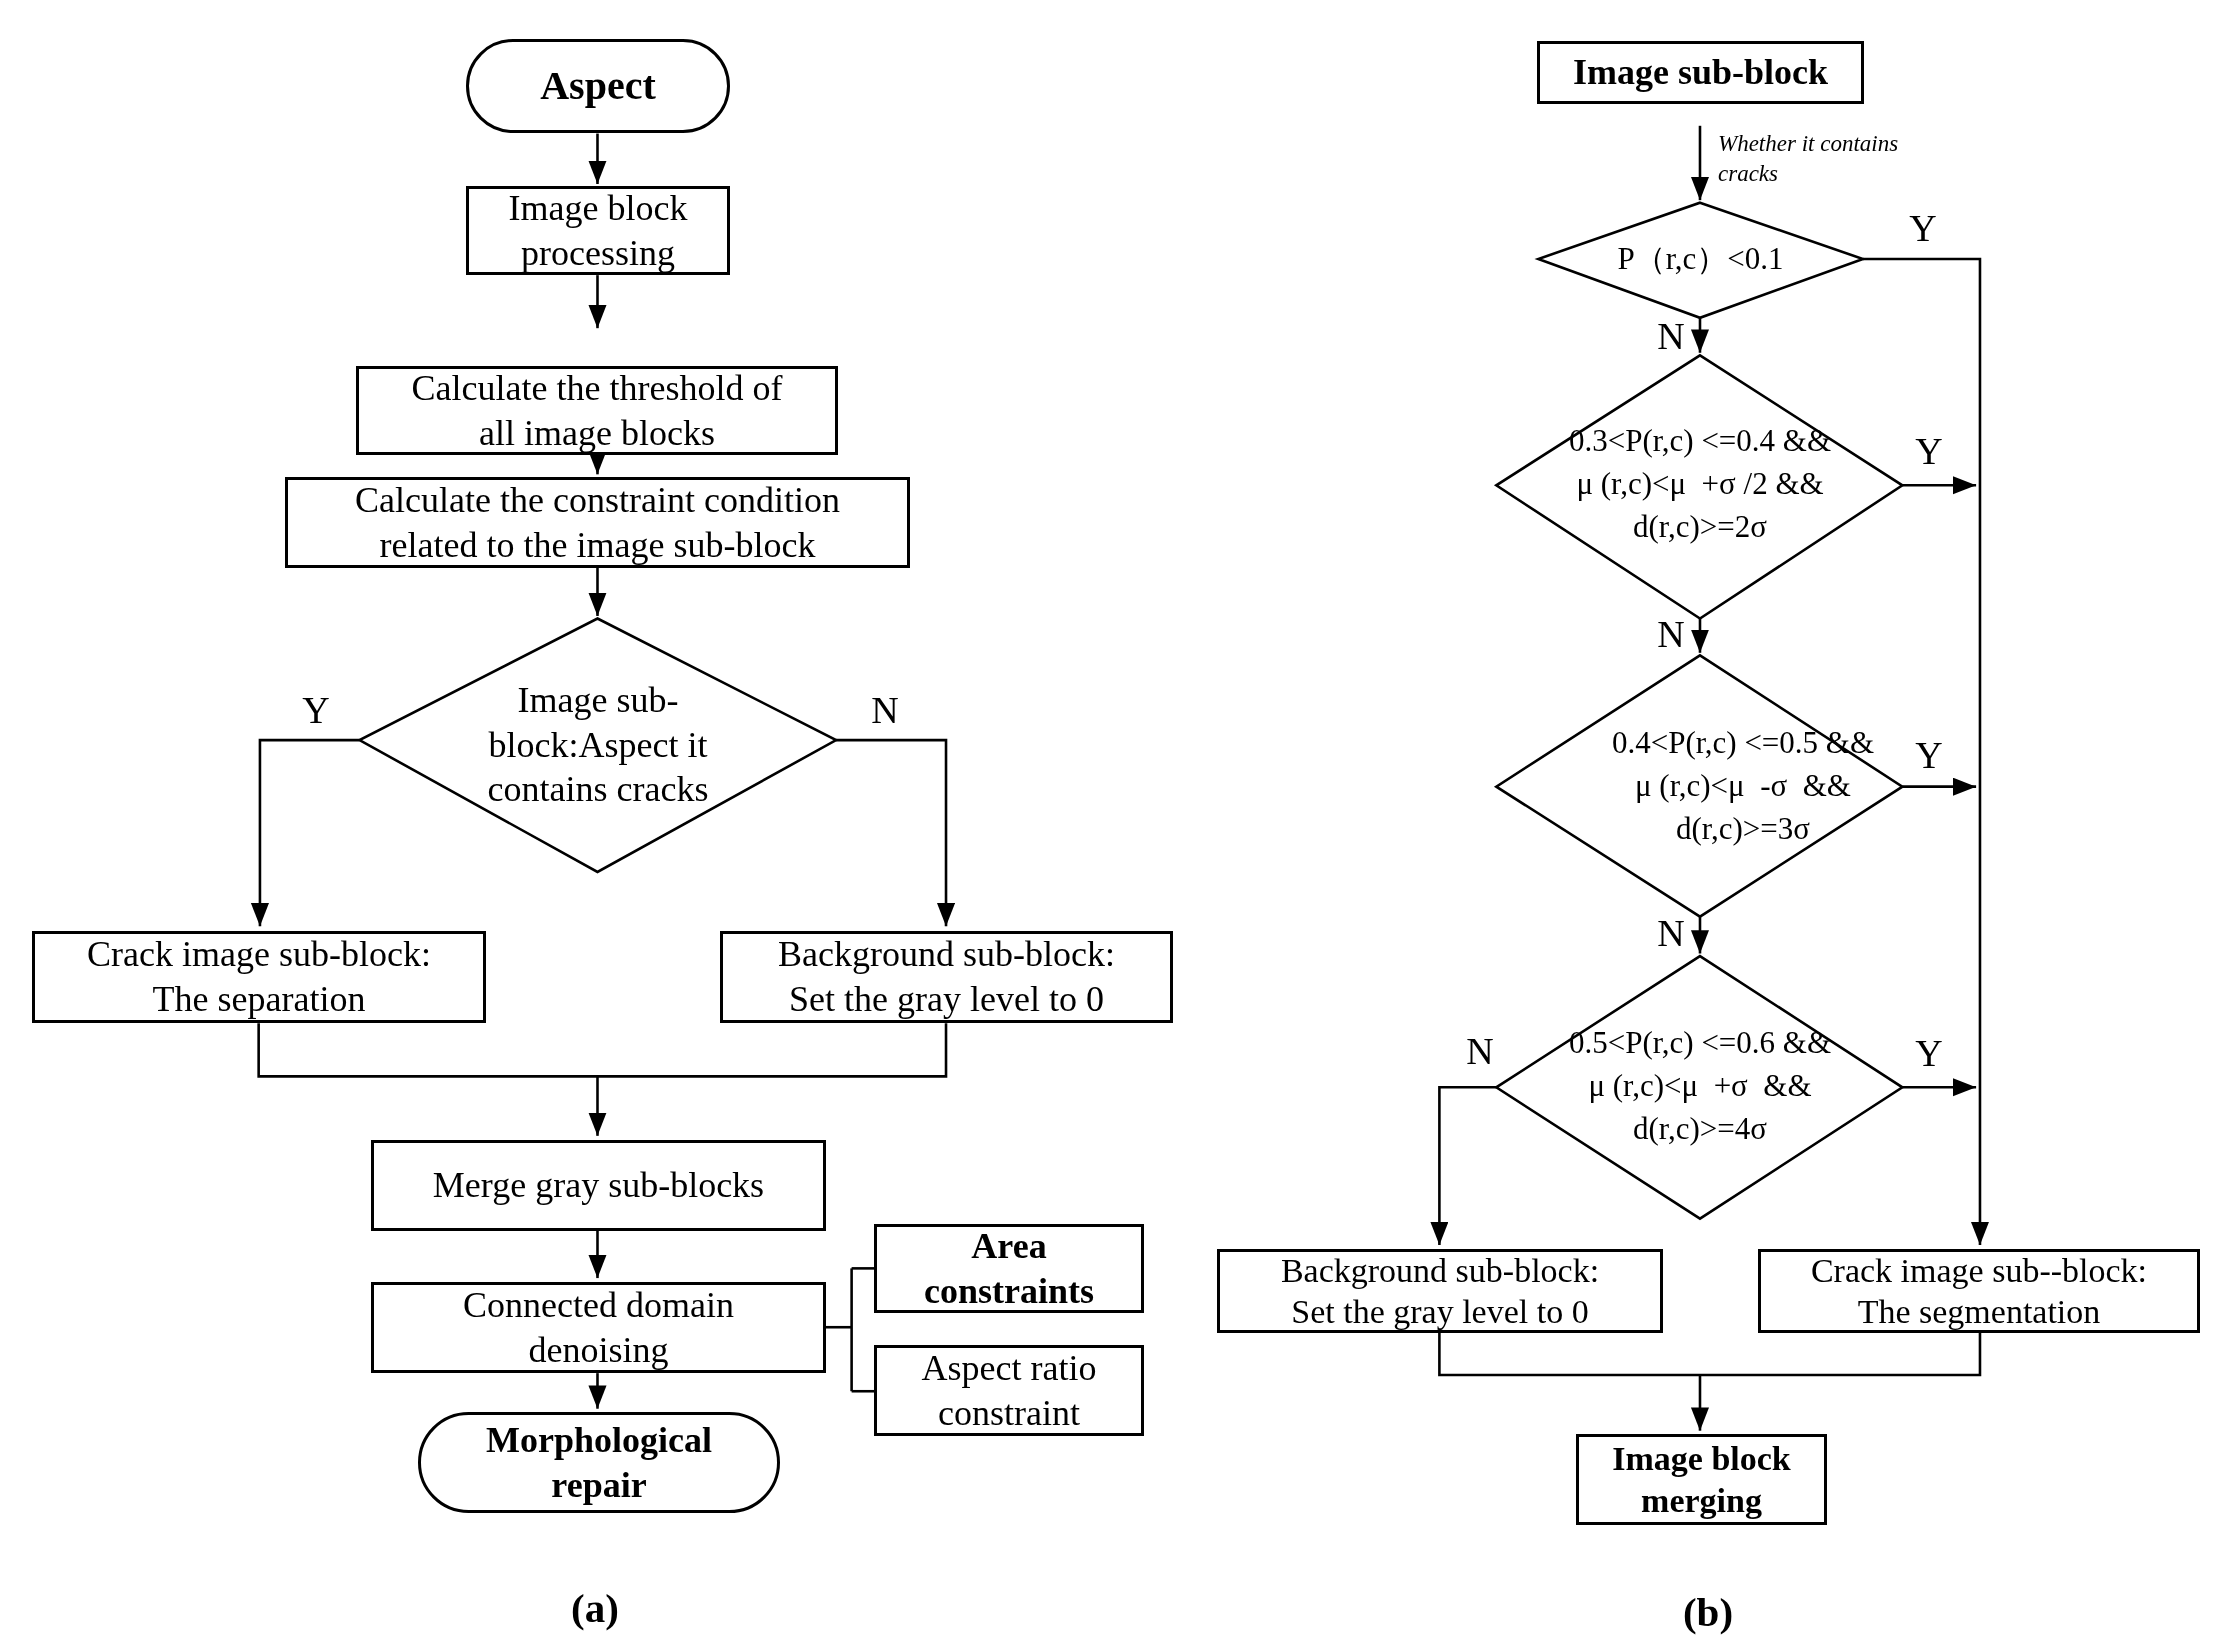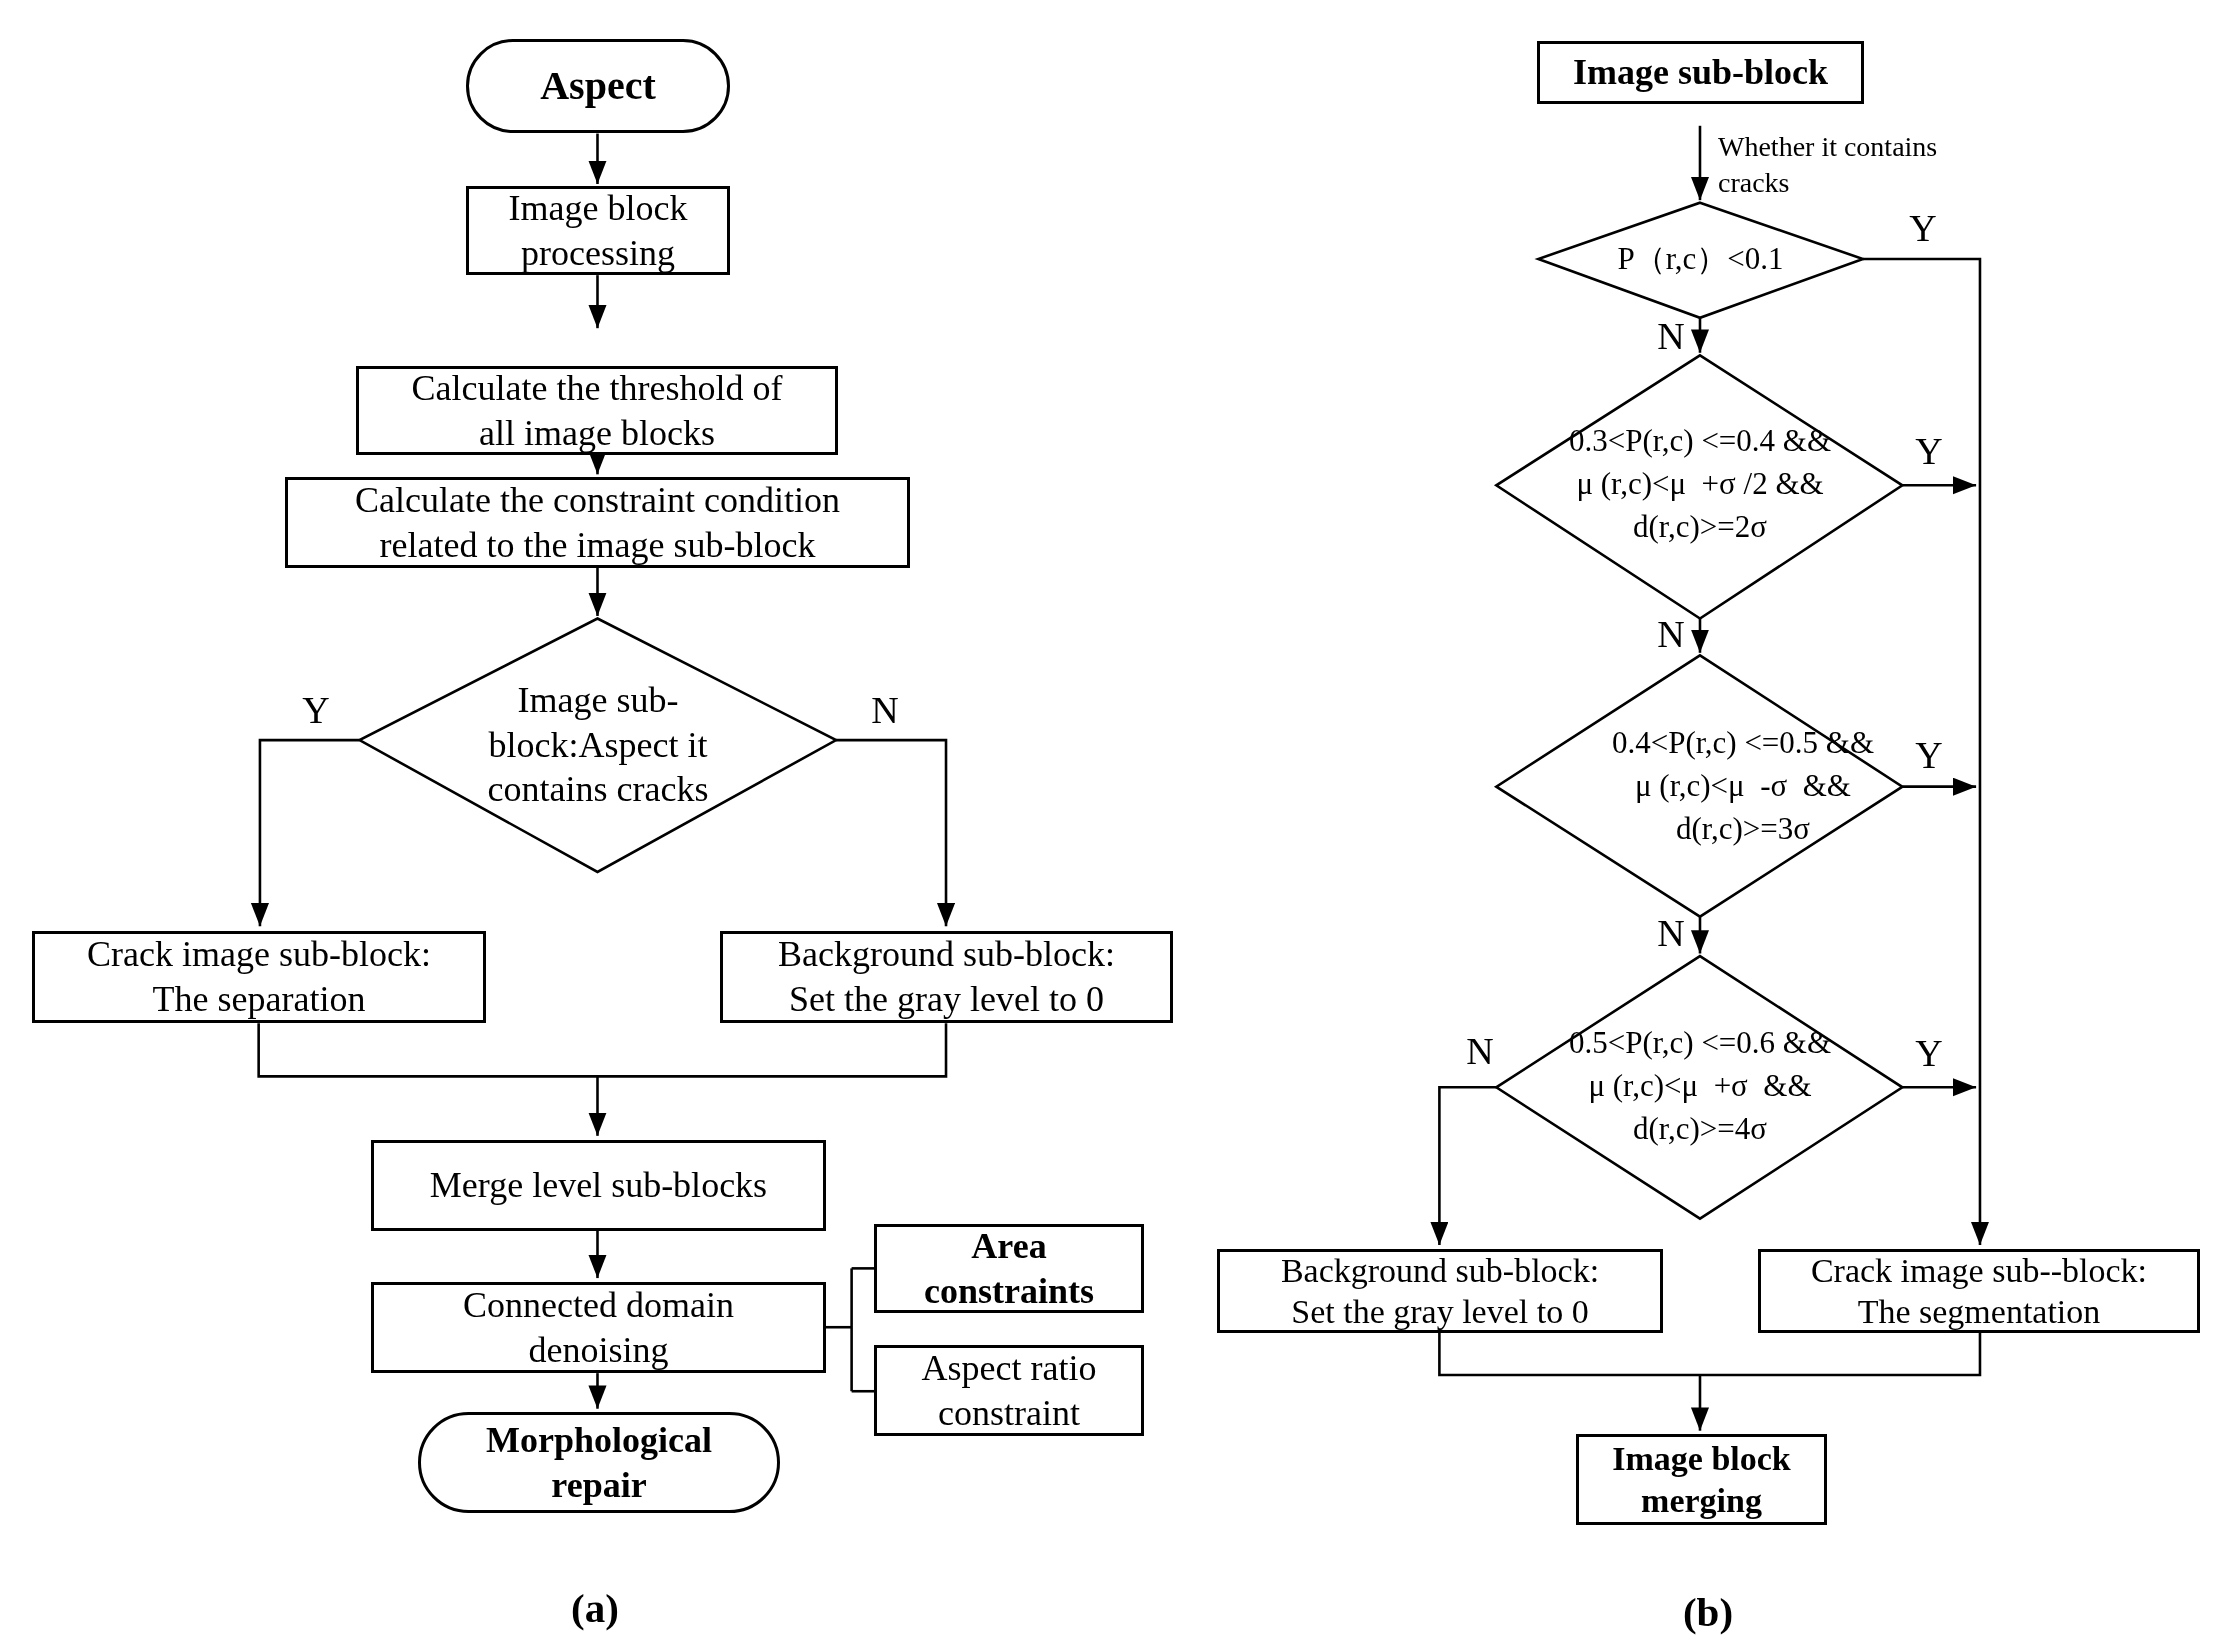--- a/index.html
+++ b/index.html
@@ -9,21 +9,21 @@
   .bx{position:absolute;box-sizing:border-box;border:3.2px solid #000;background:#fff;
       display:flex;flex-direction:column;justify-content:center;align-items:center;
       text-align:center;}
   .bx span,.dtx span{white-space:pre;display:block;}
   .stadium{border-radius:61px;}
   .bold{font-weight:bold;}
   .f62{font-size:40px;line-height:1.2;}
   .f55{font-size:36px;line-height:1.24;}
   .f53{font-size:34px;line-height:1.22;}
   .f48{font-size:31px;line-height:1.38;}
-  .f42{font-size:28px;line-height:1.3;}
+  .f42{font-size:23px;line-height:1.3;font-style:italic;}
   .dtx{position:absolute;display:flex;flex-direction:column;justify-content:center;
        align-items:center;text-align:center;background:transparent;}
   .lbl{position:absolute;font-size:38px;transform:translate(-50%,-50%);}
   .note{position:absolute;text-align:left;}
   .caption{position:absolute;font-weight:bold;font-size:41px;transform:translate(-50%,-50%);}
 </style>
 </head>
 <body>
 
 <div id="canvas">
@@ -113,21 +113,21 @@
     <span>Crack image sub-block:</span>
     <span>The separation</span>
   </div>
 
   <div class="bx f55" style="left:720px;top:931px;width:453px;height:92px;">
     <span>Background sub-block:</span>
     <span>Set the gray level to 0</span>
   </div>
 
   <div class="bx f55" style="left:371px;top:1140px;width:455px;height:91px;">
-    <span>Merge level sub-blocks</span>
+    <span>Merge gray sub-blocks</span>
   </div>
 
   <div class="bx f55" style="left:371px;top:1282px;width:455px;height:91px;">
     <span>Connected domain</span>
     <span>denoising</span>
   </div>
 
   <div class="bx f55" style="left:874px;top:1224px;width:270px;height:89px;font-weight:bold;">
     <span>Area</span>
     <span>constraints</span>

